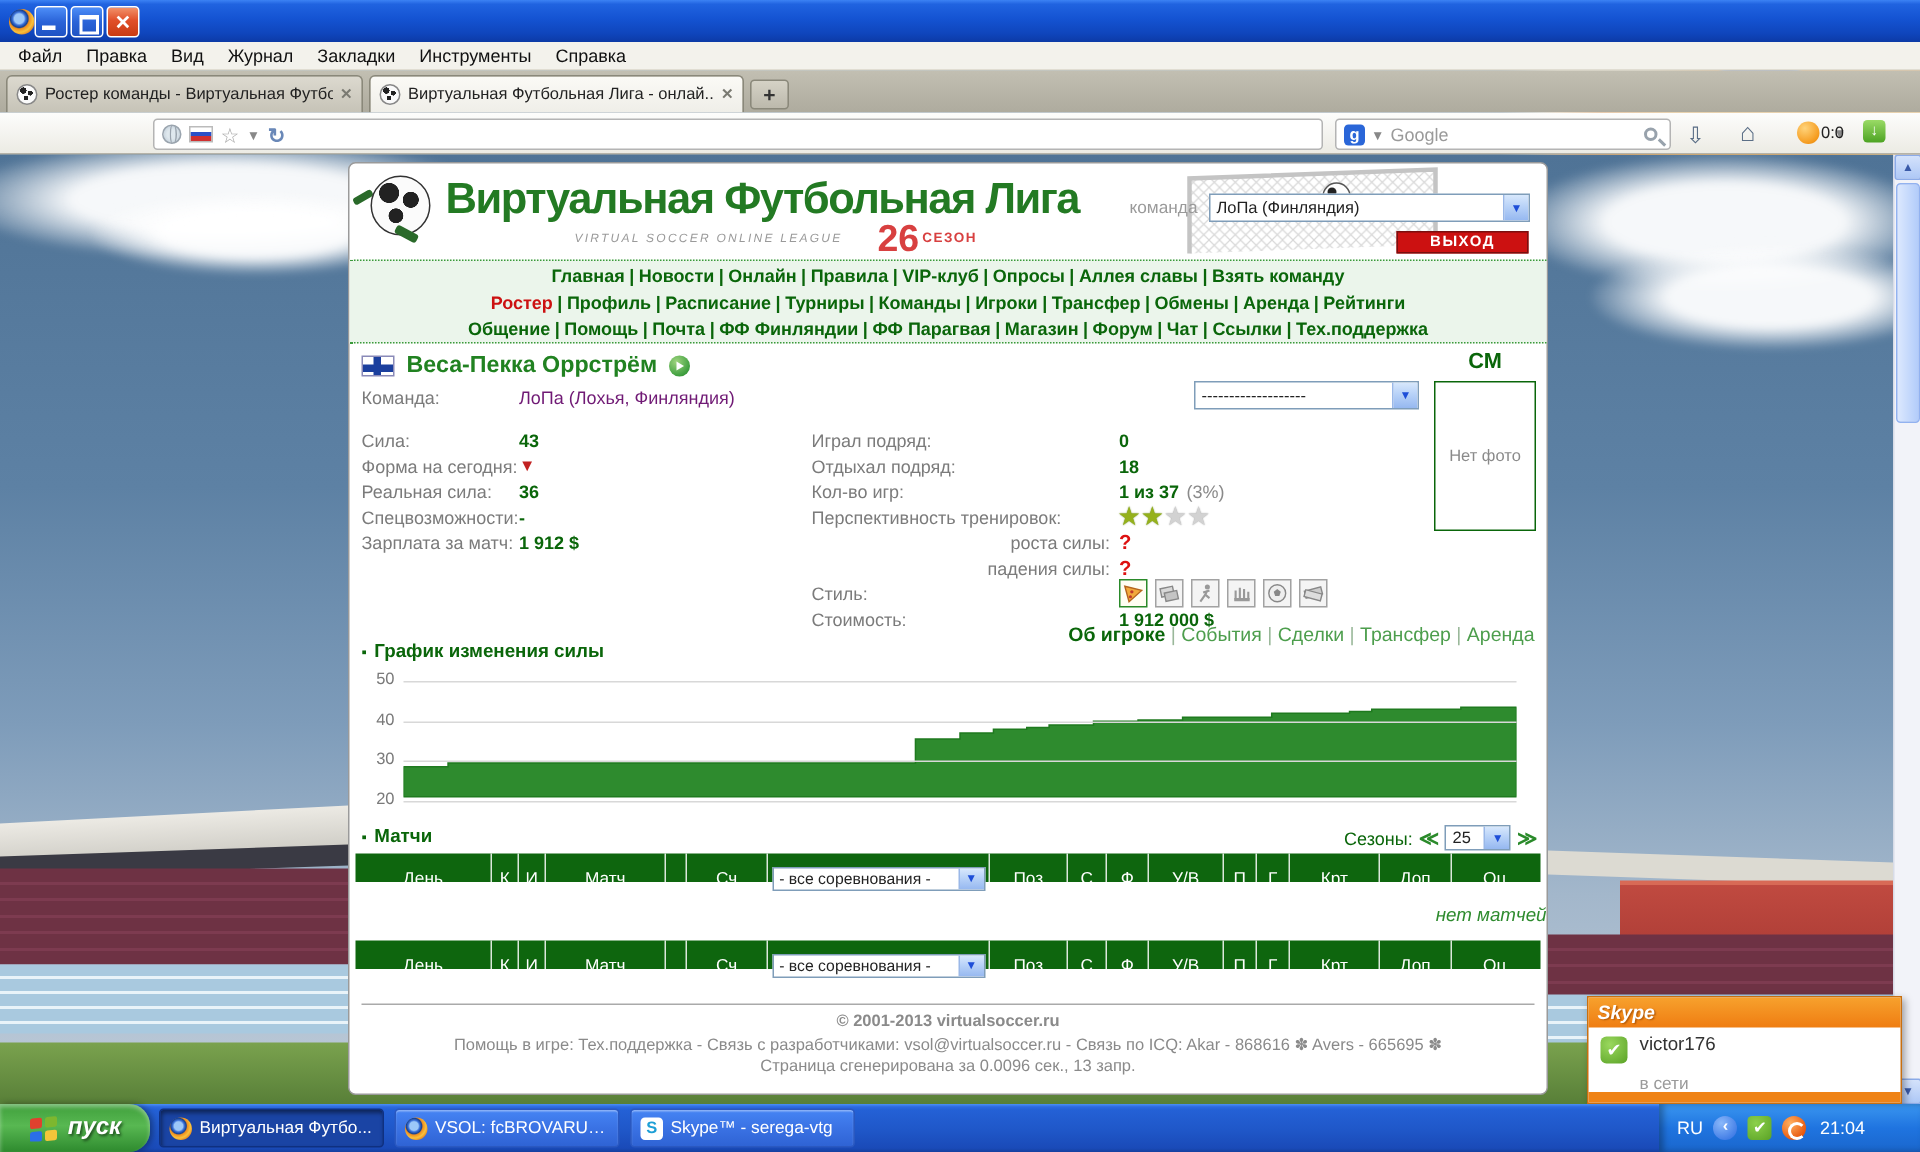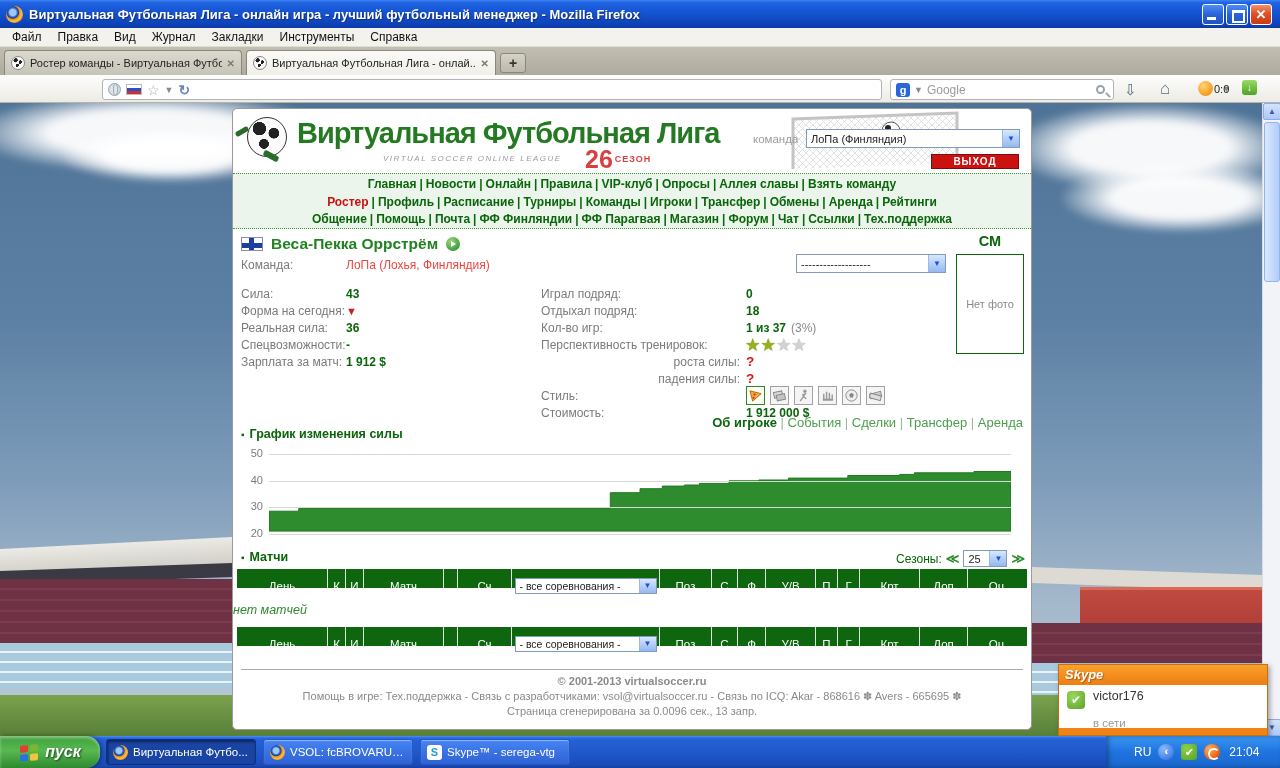--- a/index.html
+++ b/index.html
@@ -82,21 +82,21 @@
 .smrow{line-height:17.5px;font-weight:bold;font-size:12px;color:#0a660a;white-space:nowrap}
 .smrow .sep{font-weight:bold;color:#0a660a;margin:0 3px}
 .smrow .active{color:#cc1111}
 .pname-row{position:absolute;left:8px;top:126px;display:flex;align-items:center;gap:8px}
 .finflag{width:22px;height:14px;border:1px solid #8a8ab8;background:linear-gradient(#1b3f9e,#1b3f9e) 7px 0/5px 100% no-repeat,linear-gradient(#1b3f9e,#1b3f9e) 0 5px/100% 5px no-repeat,#fff}
 .pname{font-size:15.5px;font-weight:bold;color:#218221}
 .golink{width:14px;height:14px;border-radius:50%;background:radial-gradient(circle at 35% 30%,#9ed47e,#3f9f3f 70%,#2a7a2a);position:relative}
 .golink::after{content:"";position:absolute;left:5px;top:4px;border-left:5px solid #fff;border-top:3px solid transparent;border-bottom:3px solid transparent}
 .cmlbl{position:absolute;left:723px;top:124px;width:68px;text-align:center;font-weight:bold;font-size:14.5px;color:#0a660a}
 .teamrow-lbl{position:absolute;left:8px;top:149px;color:#7b7b7b}
-.teamrow-val{position:absolute;left:113px;top:149px;color:#ef4444}
+.teamrow-val{position:absolute;left:113px;top:149px;color:#701a75}
 .photobox{position:absolute;left:723px;top:145px;width:68px;height:100px;border:1px solid #0a660a;display:flex;align-items:center;justify-content:center;color:#8a8a8a;font-size:11px}
 .statcol{position:absolute;top:176px}
 .srow{height:17px;display:flex;align-items:center}
 .slabel{color:#7b7b7b;font-size:12px}
 #stats-left .slabel{width:105px}
 #stats-right .slabel{width:205px}
 #stats-right .slabel.ralign{text-align:right;padding-right:6px}
 .sval{font-weight:bold;color:#0a660a;font-size:12px;display:flex;align-items:center;gap:2px}
 .sval .gray{color:#8a8a8a;font-weight:normal;margin-left:3px}
 .fdown{color:#c22222;font-size:11px}
@@ -113,21 +113,21 @@
 .ptabs .cur{color:#0a660a;font-weight:bold}
 .ptabs a{color:#4d9e4d}
 .chartwrap{position:absolute;left:36px;top:340px;width:742px;height:90px}
 .gline{position:absolute;left:0;width:742px;height:1px;background:#d8d8d8}
 .glabel{position:absolute;width:26px;text-align:right;color:#7a7a7a;font-size:11px}
 .seasons{position:absolute;right:6px;top:441px;display:flex;align-items:center;gap:4px;font-size:12px;color:#0a660a}
 .chev{color:#2a8a2a;font-weight:bold;font-size:13px}
 .mtable{position:absolute;left:4px;width:790px;height:19px;background:#0e660e;display:flex}
 .mcell{height:33px;display:flex;align-items:center;justify-content:center;color:#fff;font-weight:normal;font-size:11.5px;border-right:1px solid rgba(255,255,255,.85)}
 .mcell:last-child{border-right:none}
-.nomatch{position:absolute;left:0;top:494px;width:798px;text-align:left;font-style:italic;color:#2e8b2e;font-size:12.5px}
+.nomatch{position:absolute;left:0;top:494px;width:798px;text-align:right;font-style:italic;color:#2e8b2e;font-size:12.5px}
 .foot-hr{position:absolute;left:8px;top:560px;width:782px;border-top:1px solid #aaa}
 .footline{position:absolute;left:0;width:798px;text-align:center;color:#8a8a8a;font-size:11px}
 .footline.b{font-weight:bold}
 
 .skype{position:absolute;left:1058px;top:561px;width:210px;height:72px;z-index:10;border:1px solid #c86f10;box-shadow:2px 2px 5px rgba(0,0,0,.35);background:#fff}
 .skhead{height:20px;background:linear-gradient(180deg,#f7a12d,#ef7d12);color:#fff;font-weight:bold;font-style:italic;font-size:13px;padding:2px 6px;text-shadow:1px 1px 1px #b55b08}
 .skbody{height:43px;padding:4px 8px;display:flex;gap:8px}
 .skcheck{width:18px;height:18px;border-radius:4px;background:radial-gradient(circle at 35% 30%,#9ad85e,#5aa226);color:#fff;font-size:12px;text-align:center;line-height:18px;margin-top:2px}
 .skuser{font-size:12.5px;color:#333}
 .skstatus{font-size:11.5px;color:#9a9a9a;margin-top:14px}
@@ -135,34 +135,33 @@
 
 .taskbar{position:absolute;left:0;top:736px;width:1280px;height:32px;background:linear-gradient(180deg,#4a90f5 0%,#2d6ae0 6%,#2461d6 12%,#1f57c8 55%,#1a4ab8 92%,#15409f 100%);z-index:20}
 .startbtn{position:absolute;left:0;top:0;height:32px;width:100px;border-radius:0 14px 14px 0;background:linear-gradient(180deg,#3f9f3b 0%,#58b852 45%,#2e8a2e 100%);box-shadow:inset 0 2px 3px rgba(255,255,255,.4),2px 0 4px rgba(0,0,0,.35);display:flex;align-items:center;justify-content:center;gap:6px;color:#fff;font-weight:bold;font-style:italic;font-size:16px;text-shadow:1px 1px 2px #1a4a1a}
 .winlogo{width:20px;height:18px}
 .tasks{position:absolute;left:106px;top:3px;display:flex;gap:7px}
 .taskbtn{width:150px;height:26px;border-radius:3px;display:flex;align-items:center;gap:5px;padding:0 6px;color:#fff;font-size:11.5px;background:linear-gradient(180deg,#4584f4,#3a72e4 50%,#2f63d4);border:1px solid #2a58c0;box-shadow:inset 0 1px 1px rgba(255,255,255,.4)}
 .taskbtn.active{background:#1a44a4;box-shadow:inset 1px 2px 3px rgba(0,0,0,.45);border:1px solid #0f3080}
 .taskbtn .lbl{white-space:nowrap;overflow:hidden;text-overflow:ellipsis}
 .tffico{width:15px;height:15px;border-radius:50%;background:radial-gradient(circle at 40% 38%,#9cc8f8 0 22%,#3a70d8 30%,#17418f 40%,#f09020 46%,#f8c23c 62%,#e06812 84%,#b04a08 100%);flex:0 0 auto}
 .tskico{width:15px;height:15px;border-radius:3px;background:#fff;color:#1d9fd6;font-weight:bold;font-size:11px;text-align:center;line-height:15px;flex:0 0 auto}
-.tray{position:absolute;left:1106px;top:0;width:174px;height:32px;background:linear-gradient(180deg,#3a96f0,#1f74e0 50%,#1a66cc);box-shadow:inset 3px 0 4px rgba(0,0,0,.3);display:flex;align-items:center;gap:7px;padding-left:28px}
+.tray{position:absolute;left:1106px;top:0;width:174px;height:32px;background:linear-gradient(180deg,#3a96f0,#1f74e0 50%,#1a66cc);box-shadow:inset 3px 0 4px rgba(0,0,0,.3);display:flex;align-items:center;gap:7px;padding-left:12px}
 .lang{color:#fff;font-size:12px}
 .collapse{width:16px;height:16px;border-radius:50%;background:radial-gradient(circle at 35% 30%,#8ab8fa,#2a6ae0);color:#fff;font-weight:bold;font-size:11px;text-align:center;line-height:15px}
 .trayskype{width:16px;height:16px;border-radius:3px;background:radial-gradient(circle at 35% 30%,#8cd04a,#5aa226);color:#fff;font-size:11px;text-align:center;line-height:16px}
 .trayorange{width:16px;height:16px;border-radius:50%;background:radial-gradient(circle at 35% 30%,#ffb060,#e85a10 70%,#c04808);position:relative}
 .trayorange::after{content:"";position:absolute;left:4px;top:4px;width:8px;height:8px;border-radius:50%;border:2px solid #fff;border-right-color:transparent}
 .clock{color:#fff;font-size:12px;margin-left:2px}
 </style>
 </head>
 <body>
 
 <div class="titlebar">
   <span class="ffico"></span>
-  <span class="wtitle">Виртуальная Футбольная Лига - онлайн игра - лучший футбольный менеджер - Mozilla Firefox</span>
   <span class="winbtns">
     <span class="wbtn minb"></span>
     <span class="wbtn res"></span>
     <span class="wbtn close"></span>
   </span>
 </div>
 
 <div class="menubar" id="menubar">
     <span class="menu-item">Файл</span>
     <span class="menu-item">Правка</span>

